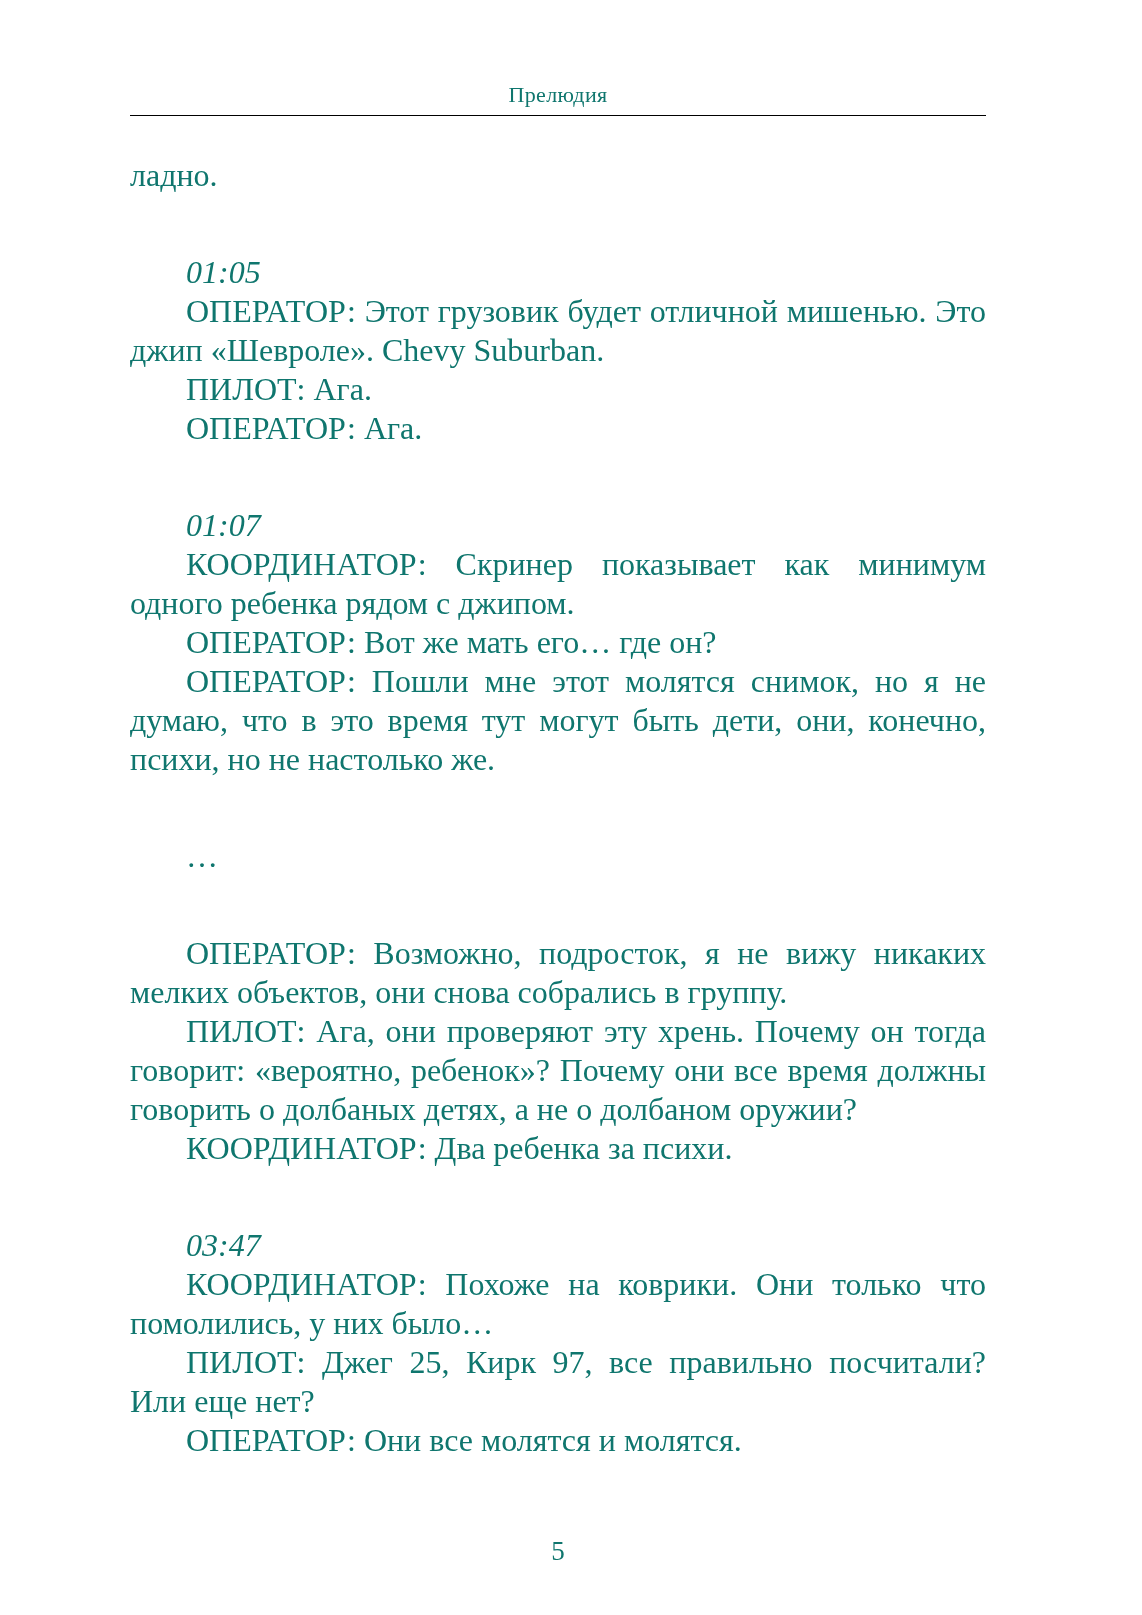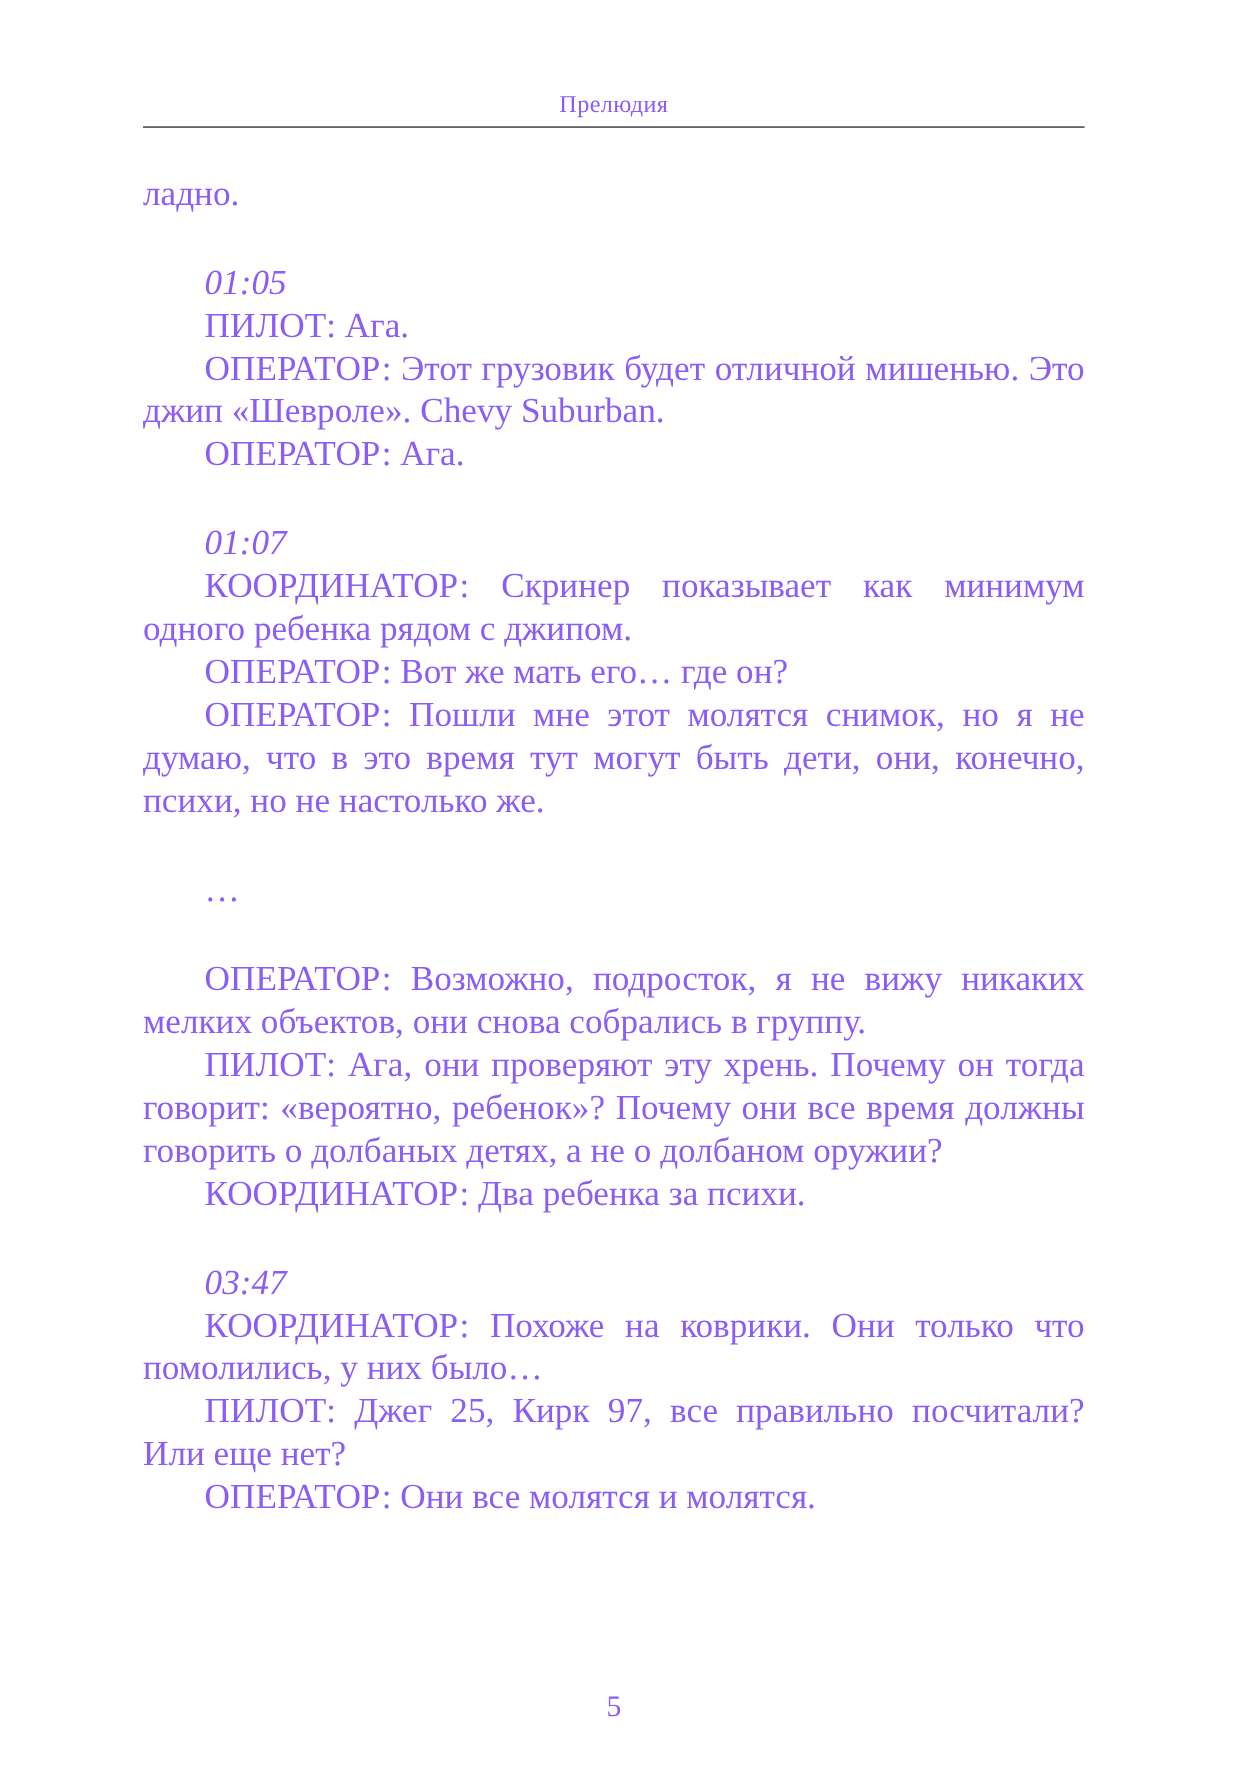--- a/index.html
+++ b/index.html
@@ -5,21 +5,21 @@
   html, body {
     margin: 0;
     padding: 0;
     background: #ffffff;
   }
   .page {
     position: relative;
     width: 1142px;
     height: 1615px;
     background: #ffffff;
-    color: #8b5cf6;
+    color: #0f766e;
     font-family: "Liberation Serif", "DejaVu Serif", serif;
     overflow: hidden;
     box-sizing: border-box;
   }
   .content {
     position: absolute;
     left: 130px;
     top: 82px;
     width: 856px;
   }
@@ -47,21 +47,21 @@
     text-indent: 56px;
   }
   .body-text p.noindent {
     text-indent: 0;
   }
   .body-text p.timestamp {
     font-style: italic;
     text-align: left;
   }
   .body-text p.gap {
-    margin-top: 42px;
+    margin-top: 58px;
   }
   .page-number {
     position: absolute;
     left: 130px;
     width: 856px;
     bottom: 48px;
     text-align: center;
     font-size: 27px;
     line-height: 32px;
   }
@@ -74,22 +74,22 @@
 
     <header>
       <div class="running-head">Прелюдия</div>
       <hr class="header-rule">
     </header>
 
     <main class="body-text">
       <p class="noindent">ладно.</p>
 
       <p class="timestamp gap">01:05</p>
+      <p>ОПЕРАТОР: Этот грузовик будет отличной мишенью. Это джип «Шевроле». Chevy Suburban.</p>
       <p>ПИЛОТ: Ага.</p>
-      <p>ОПЕРАТОР: Этот грузовик будет отличной мишенью. Это джип «Шевроле». Chevy Suburban.</p>
       <p>ОПЕРАТОР: Ага.</p>
 
       <p class="timestamp gap">01:07</p>
       <p>КООРДИНАТОР: Скринер показывает как минимум одного ребенка рядом с джипом.</p>
       <p>ОПЕРАТОР: Вот же мать его… где он?</p>
       <p>ОПЕРАТОР: Пошли мне этот молятся снимок, но я не думаю, что в это время тут могут быть дети, они, конечно, психи, но не настолько же.</p>
 
       <p class="gap">…</p>
 
       <p class="gap">ОПЕРАТОР: Возможно, подросток, я не вижу никаких мелких объектов, они снова собрались в группу.</p>

